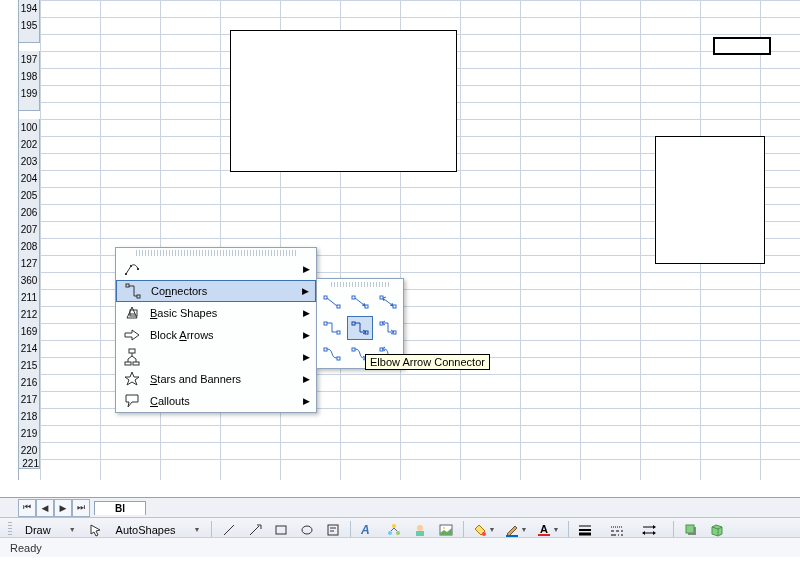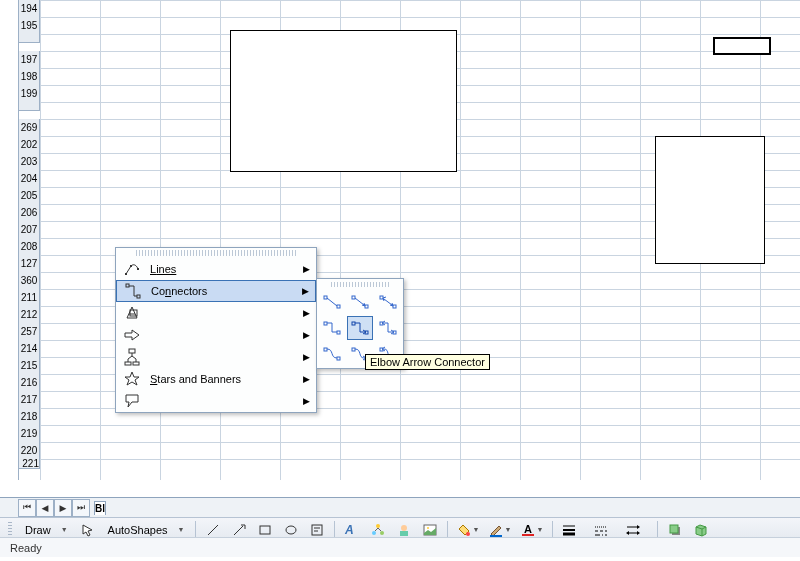--- a/index.html
+++ b/index.html
@@ -113,21 +113,21 @@
     background: #f4f7fb;
     margin-right: 0;
     display: flex;
     align-items: center;
     justify-content: center;
     font-size: 9px;
     color: #333;
   }
   .sheet-tab {
     margin-left: 4px;
-    padding: 1px 0;
+    padding: 1px 20px;
     background: #fff;
     border: 1px solid #8ea4bd;
     border-bottom: none;
     font-weight: bold;
     font-size: 10px;
   }
 
   
   .drawbar {
     position: absolute;
@@ -151,21 +151,21 @@
     margin-right: 4px;
   }
 
   .tb-txt {
     padding: 1px 4px;
     border: 1px solid transparent;
     font-size: 11px;
     color: #000;
     display: flex;
     align-items: center;
-    gap: 10px;
+    gap: 18px;
   }
 
   .tb-btn {
     width: 20px;
     height: 20px;
     border: 1px solid transparent;
     display: flex;
     align-items: center;
     justify-content: center;
   }
@@ -327,33 +327,33 @@
   <div class="vline" style="left:700px"></div>
   <div class="vline" style="left:760px"></div>
 
   <div class="row-hdr" style="top:0">194</div>
   <div class="row-hdr" style="top:17px">195</div>
   <div class="row-hdr row-selected" style="top:34px">196</div>
   <div class="row-hdr" style="top:51px">197</div>
   <div class="row-hdr" style="top:68px">198</div>
   <div class="row-hdr" style="top:85px">199</div>
   <div class="row-hdr" style="top:120px">200</div>
-  <div class="row-hdr" style="top:119px">269</div>
+  <div class="row-hdr" style="top:119px">100</div>
   <div class="row-hdr" style="top:136px">202</div>
   <div class="row-hdr" style="top:153px">203</div>
   <div class="row-hdr" style="top:170px">204</div>
   <div class="row-hdr" style="top:187px">205</div>
   <div class="row-hdr" style="top:204px">206</div>
   <div class="row-hdr" style="top:221px">207</div>
   <div class="row-hdr" style="top:238px">208</div>
   <div class="row-hdr" style="top:255px">127</div>
   <div class="row-hdr" style="top:272px">360</div>
   <div class="row-hdr" style="top:289px">211</div>
   <div class="row-hdr" style="top:306px">212</div>
-  <div class="row-hdr" style="top:323px">257</div>
+  <div class="row-hdr" style="top:323px">169</div>
   <div class="row-hdr" style="top:340px">214</div>
   <div class="row-hdr" style="top:357px">215</div>
   <div class="row-hdr" style="top:374px">216</div>
   <div class="row-hdr" style="top:391px">217</div>
   <div class="row-hdr" style="top:408px">218</div>
   <div class="row-hdr" style="top:425px">219</div>
   <div class="row-hdr" style="top:442px">220</div>
   <div class="row-hdr row-partial" style="top:459px">221</div>
 
   <div class="shape-rect" style="left:230px; top:30px; width:225px; height:140px"></div>
@@ -523,21 +523,20 @@
 
   <div class="menu-item">
     <span class="iconcell">
       <svg width="18" height="18">
           <path d="M3 14 L8 6 M8 6 C11 3 14 6 15 9" stroke="#333" fill="none"></path>
           <rect x="2" y="13" width="2" height="2" fill="#333"></rect>
           <rect x="7" y="5" width="2" height="2" fill="#333"></rect>
           <rect x="14" y="8" width="2" height="2" fill="#333"></rect>
         </svg>
     </span>
-    <span class="lbl"><span class="ul"><span style="text-decoration:underline">L</span>ines</span></span>
     <span class="arrow">▶</span>
   </div>
 
   <div class="menu-item highlight">
     <span class="iconcell">
       <svg width="18" height="18">
           <rect class="bg" x="0" y="0" width="18" height="18" fill="transparent"></rect>
           <rect x="2" y="2" width="3" height="3" fill="none" stroke="#333"></rect>
           <rect x="13" y="13" width="3" height="3" fill="none" stroke="#333"></rect>
           <path d="M5 4 L10 4 L10 14 L13 14" stroke="#333" fill="none"></path>
@@ -547,29 +546,31 @@
     <span class="arrow">▶</span>
   </div>
 
   <div class="menu-item">
     <span class="iconcell">
       <svg width="18" height="18">
           <path d="M4 14 L9 3 L14 14 Z M6 10 L12 10" fill="none" stroke="#333"></path>
           <rect x="7" y="6" width="7" height="6" fill="none" stroke="#333"></rect>
         </svg>
     </span>
+    <span class="lbl"><span><span style="text-decoration:underline">B</span>asic Shapes</span></span>
     <span class="arrow">▶</span>
   </div>
 
   <div class="menu-item">
     <span class="iconcell">
       <svg width="18" height="18">
           <path d="M2 7 L9 7 L9 4 L16 9 L9 14 L9 11 L2 11 Z" fill="none" stroke="#333"></path>
         </svg>
     </span>
+    <span class="lbl"><span>Block <span style="text-decoration:underline">A</span>rrows</span></span>
     <span class="arrow">▶</span>
   </div>
 
   <div class="menu-item">
     <span class="iconcell">
       <svg width="18" height="18">
           <rect x="6" y="1" width="6" height="4" fill="none" stroke="#333"></rect>
           <path d="M9 5 L9 8 M5 11 L9 8 L13 11 M5 11 L5 14 M13 11 L13 14" stroke="#333" fill="none"></path>
           <rect x="2" y="14" width="6" height="3" fill="none" stroke="#333"></rect>
           <rect x="10" y="14" width="6" height="3" fill="none" stroke="#333"></rect>
@@ -587,20 +588,21 @@
     <span class="lbl"><span><span style="text-decoration:underline">S</span>tars and Banners</span></span>
     <span class="arrow">▶</span>
   </div>
 
   <div class="menu-item">
     <span class="iconcell">
       <svg width="18" height="18">
           <path d="M3 3 L15 3 L15 10 L9 10 L5 15 L6 10 L3 10 Z" fill="none" stroke="#333"></path>
         </svg>
     </span>
+    <span class="lbl"><span><span style="text-decoration:underline">C</span>allouts</span></span>
     <span class="arrow">▶</span>
   </div>
 
 </div>
 
 <div class="submenu" style="left:316px; top:278px;">
   <div class="gripper"></div>
   <div class="conn-grid">
     <div class="conn-cell">
       <svg width="20" height="18">

